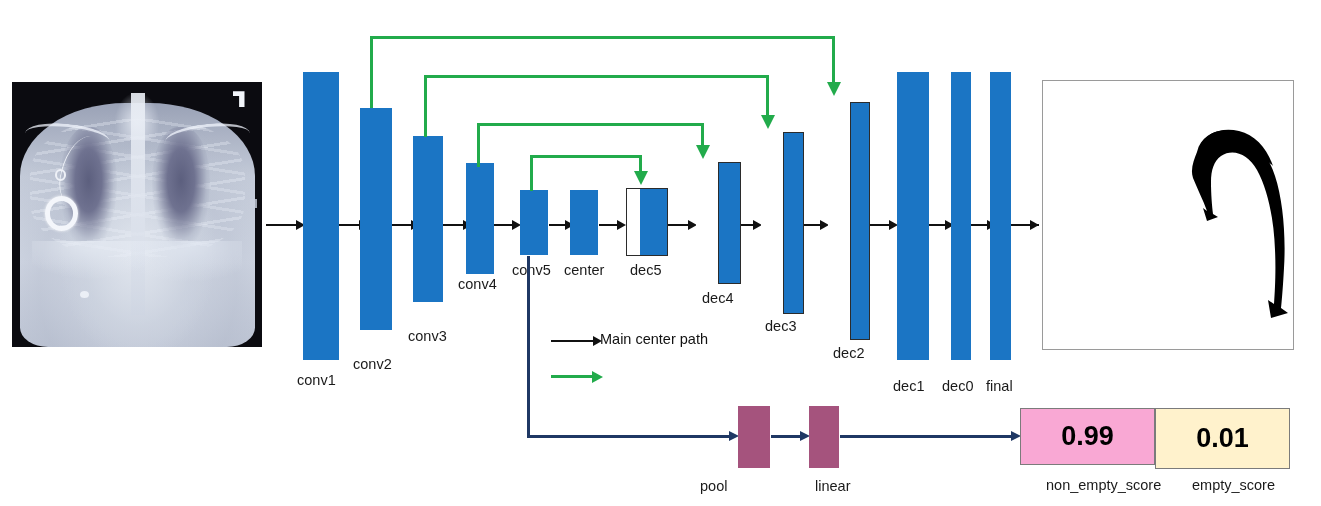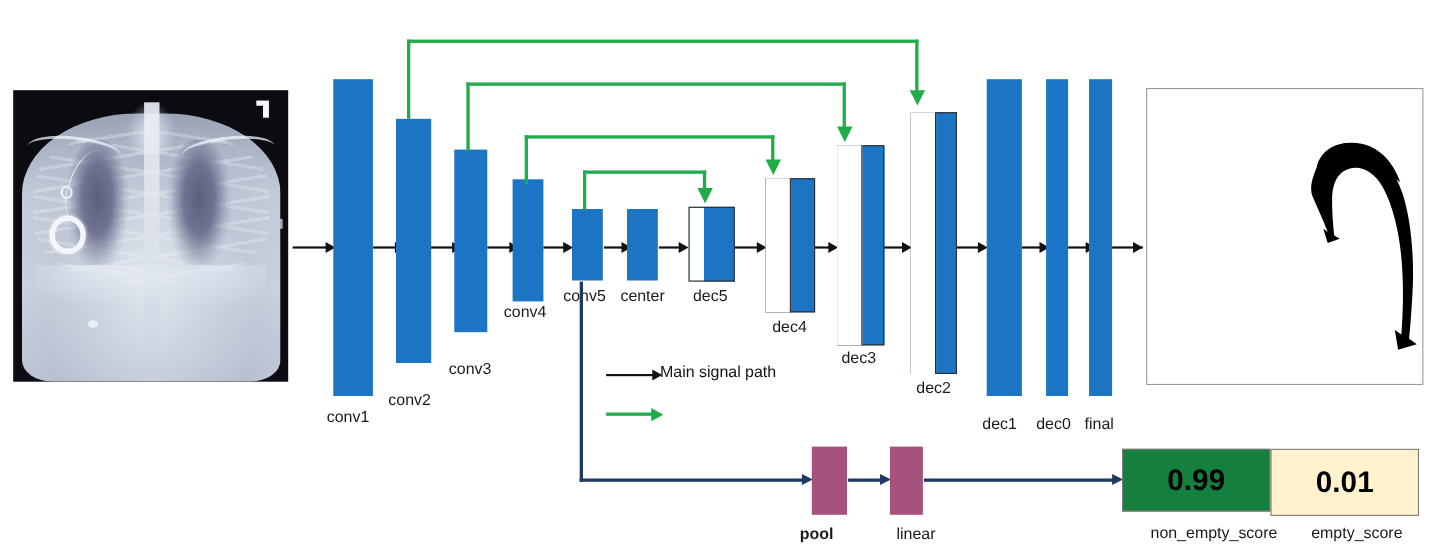--- a/index.html
+++ b/index.html
@@ -215,42 +215,42 @@
   <div class="gline gv" style="left:701px;top:123px;width:3px;height:24px;"></div>
   <div class="garrow" style="left:695.5px;top:145px;"></div>
 
   <div class="gline gv" style="left:530px;top:155px;width:3px;height:36px;"></div>
   <div class="gline gh" style="left:530px;top:155px;width:112px;height:3px;"></div>
   <div class="gline gv" style="left:639px;top:155px;width:3px;height:18px;"></div>
   <div class="garrow" style="left:633.5px;top:171px;"></div>
 
   <div class="hline" style="left:551px;top:340px;width:45px;"></div>
   <div class="arrowhead" style="left:593px;top:335.5px;"></div>
-  <div class="legendText" style="left:600px;top:331px;color:#111;">Main signal path</div>
+  <div class="legendText" style="left:600px;top:331px;color:#111;">Main center path</div>
 
   <div class="gline gh" style="left:551px;top:375px;width:44px;height:3px;"></div>
   <div class="glegarrow" style="left:592px;top:370.5px;"></div>
 
   <div class="navy" style="left:527px;top:256px;width:3px;height:182px;"></div>
   <div class="navy" style="left:527px;top:435px;width:206px;height:3px;"></div>
   <div class="navyArrow" style="left:729px;top:431px;"></div>
 
   <div class="pink" style="left:738px;top:406px;width:32px;height:62px;"></div>
-  <div class="lbl" style="left:727px;top:478px;font-weight:bold;">pool</div>
+  <div class="lbl" style="left:700px;top:478px;">pool</div>
 
   <div class="navy" style="left:771px;top:435px;width:32px;height:3px;"></div>
   <div class="navyArrow" style="left:800px;top:431px;"></div>
 
   <div class="pink" style="left:809px;top:406px;width:30px;height:62px;"></div>
   <div class="lbl" style="left:815px;top:478px;">linear</div>
 
   <div class="navy" style="left:840px;top:435px;width:175px;height:3px;"></div>
   <div class="navyArrow" style="left:1011px;top:431px;"></div>
 
-  <div class="scoreBox" style="left:1020px;top:408px;width:135px;height:57px;background:#15803d;">0.99</div>
+  <div class="scoreBox" style="left:1020px;top:408px;width:135px;height:57px;background:#f9a8d4;">0.99</div>
   <div class="scoreBox" style="left:1155px;top:408px;width:135px;height:61px;background:#fff2cc;">0.01</div>
   <div class="lbl" style="left:1046px;top:477px;">non_empty_score</div>
   <div class="lbl" style="left:1192px;top:477px;">empty_score</div>
 
   <div class="panel" style="left:1042px;top:80px;width:252px;height:270px;">
   </div>
   <svg id="maskshape" viewBox="0 0 140 205">
     <path fill="#000000" d="
       M 42 34
       C 46 17, 62 10, 80 13

